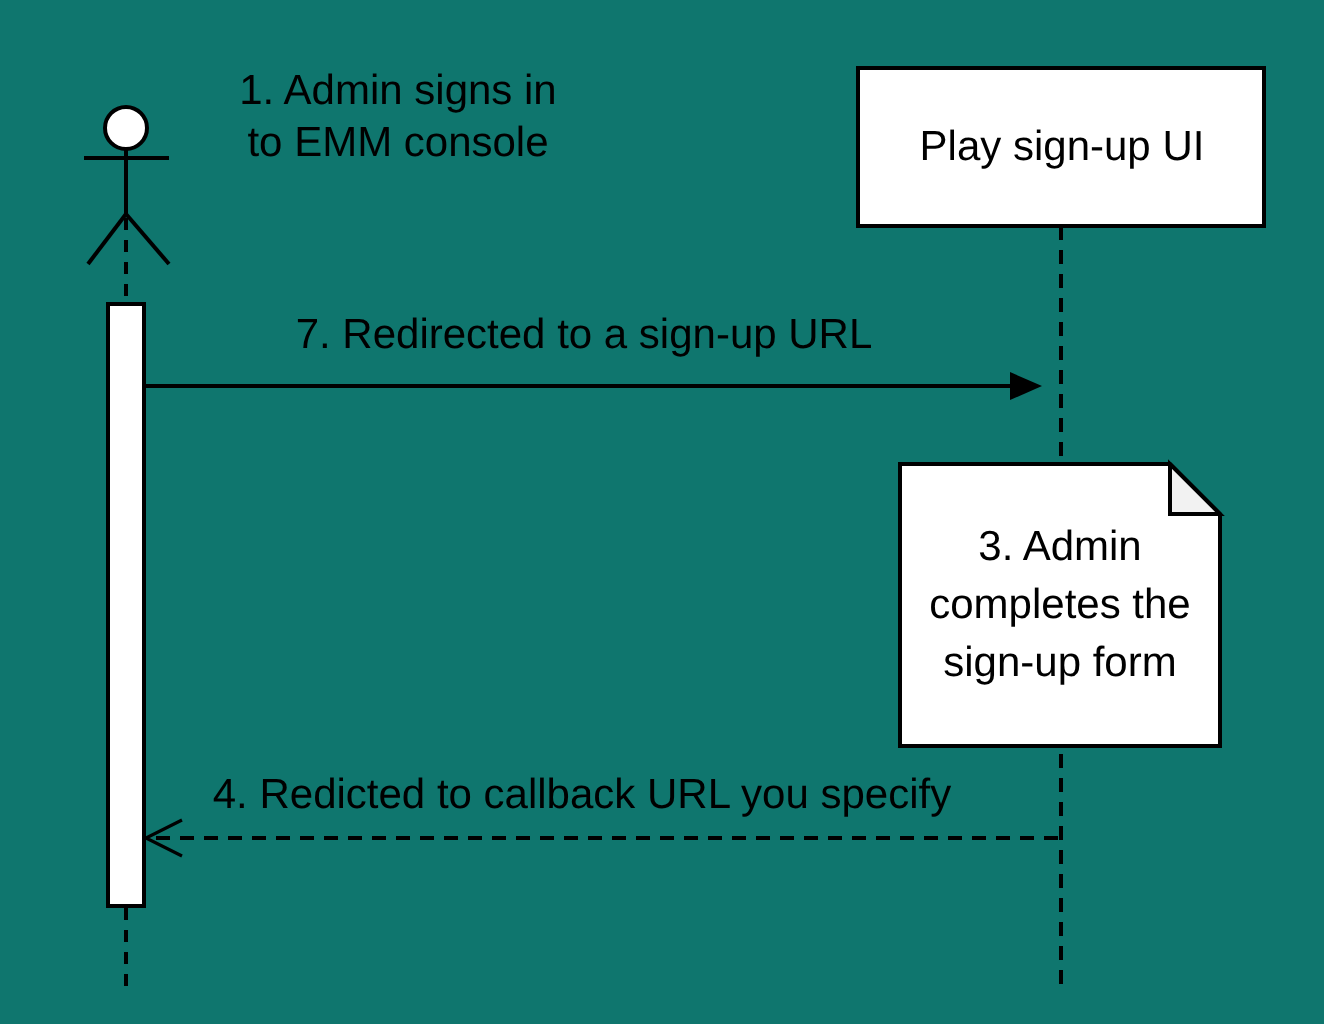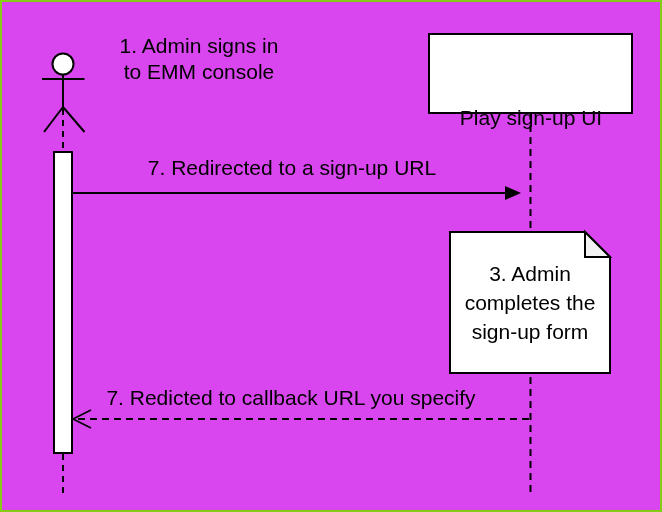--- a/index.html
+++ b/index.html
@@ -5,22 +5,22 @@
   html, body {
     margin: 0;
     padding: 0;
     background: #ffffff;
   }
   .canvas {
     position: relative;
     width: 662px;
     height: 512px;
     box-sizing: border-box;
-    border: 2px solid #84cc16;
-    background: #d946ef;
+    border: 2px solid #0f766e;
+    background: #0f766e;
     overflow: hidden;
     font-family: "Liberation Sans", sans-serif;
     color: #000000;
   }
   .layer {
     position: absolute;
     left: 0;
     top: 0;
     width: 662px;
     height: 512px;
@@ -46,21 +46,20 @@
   }
   .lbl-participant {
     left: 427px;
     top: 32px;
     width: 204px;
     height: 79px;
     display: flex;
     align-items: center;
     justify-content: center;
     line-height: 26px;
-    margin-top: 44px;
   }
   .lbl-note {
     left: 448px;
     top: 230px;
     width: 160px;
     height: 141px;
     display: flex;
     align-items: center;
     justify-content: center;
     line-height: 29px;
@@ -117,15 +116,15 @@
 to EMM console</div>
 
   <div class="lbl lbl-participant">Play sign-up UI</div>
 
   <div class="lbl lbl-step2">7. Redirected to a sign-up URL</div>
 
   <div class="lbl lbl-note">3. Admin
 completes the
 sign-up form</div>
 
-  <div class="lbl lbl-step4">7. Redicted to callback URL you specify</div>
+  <div class="lbl lbl-step4">4. Redicted to callback URL you specify</div>
 
 </div>
 
 </body></html>

